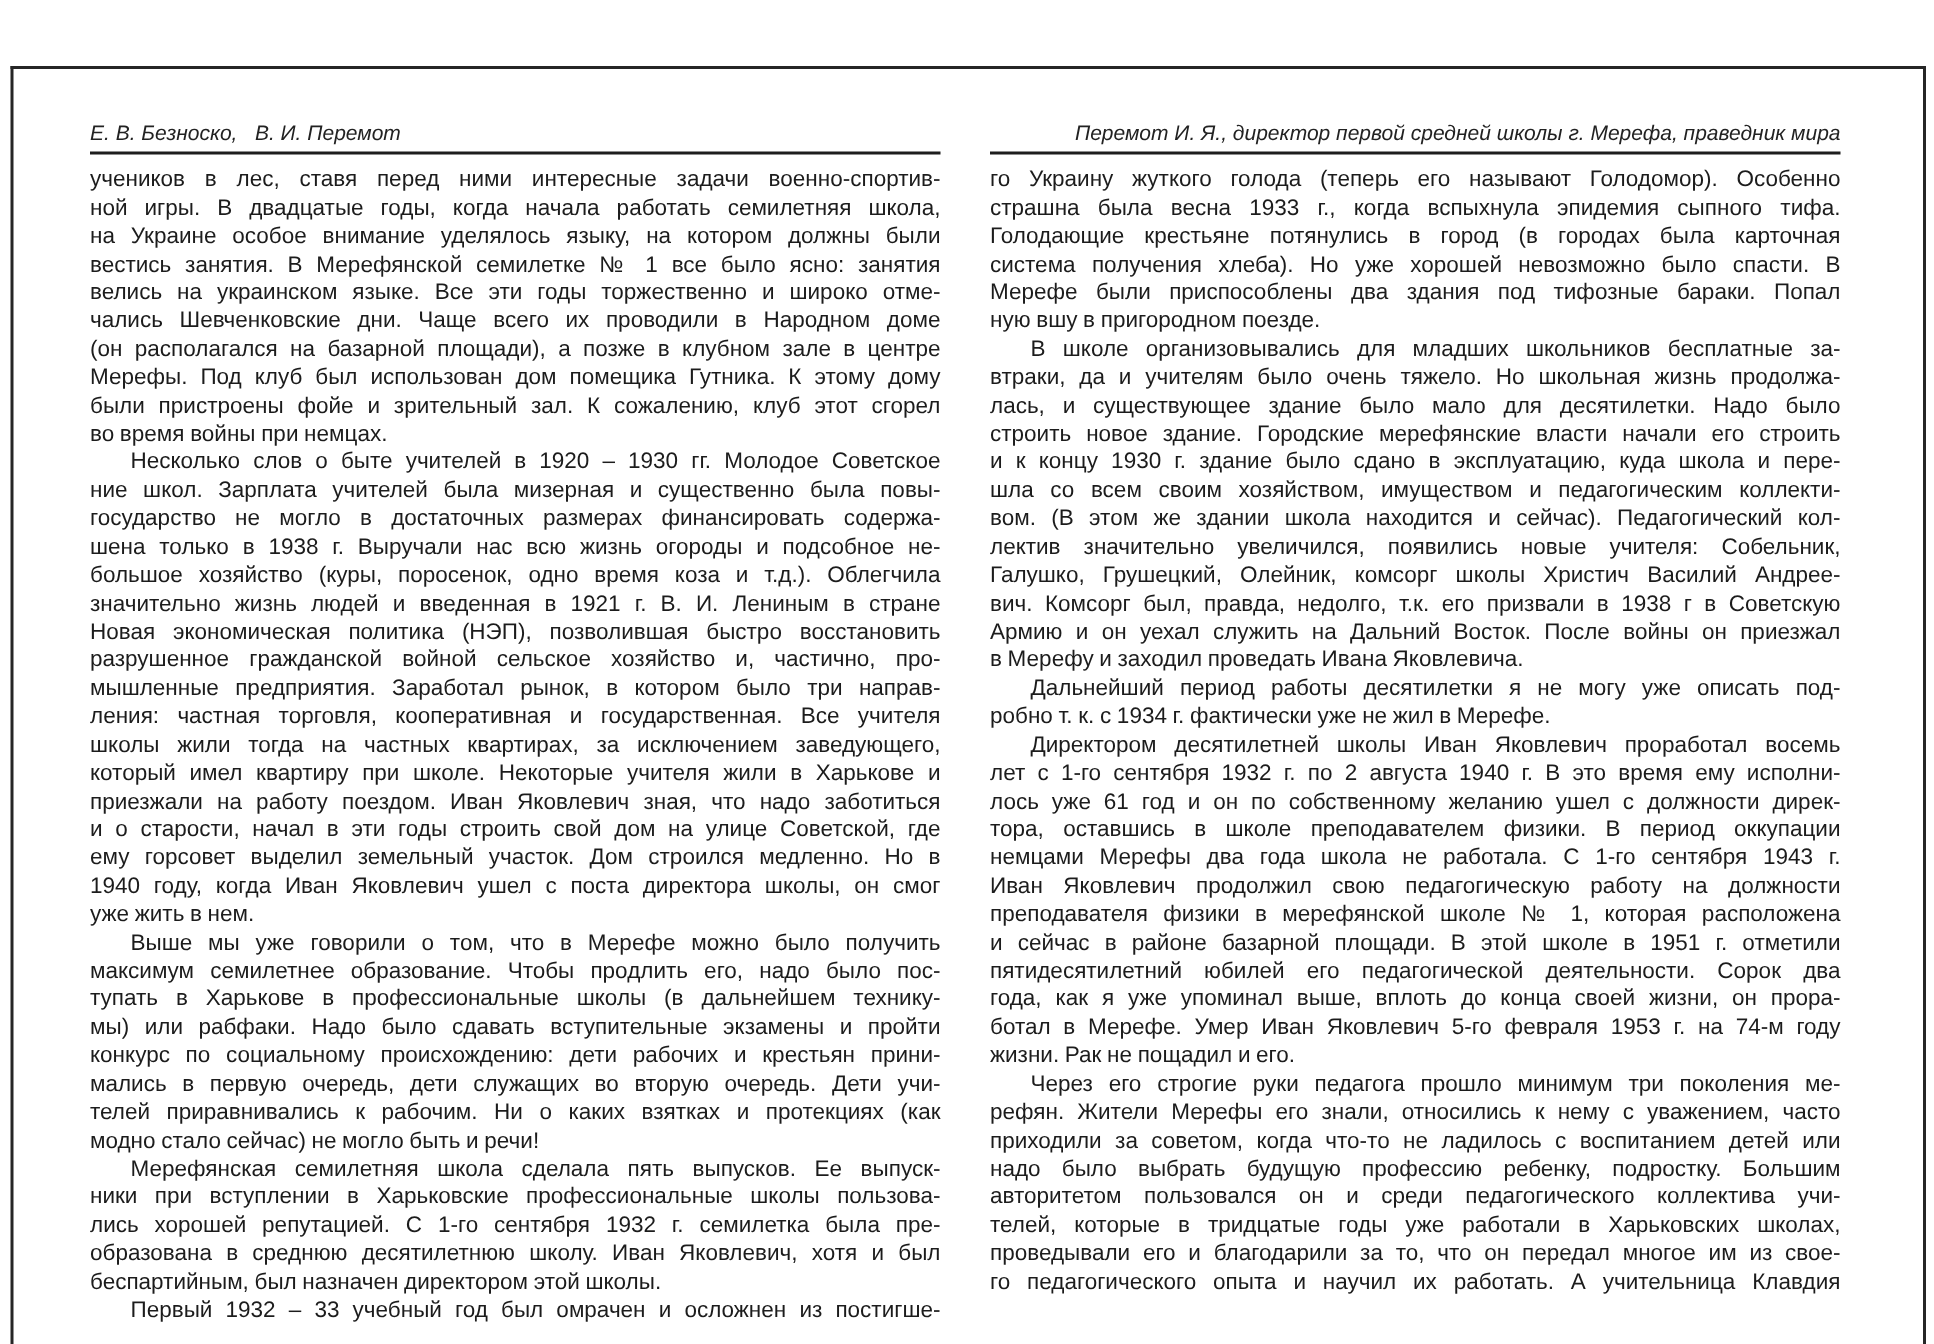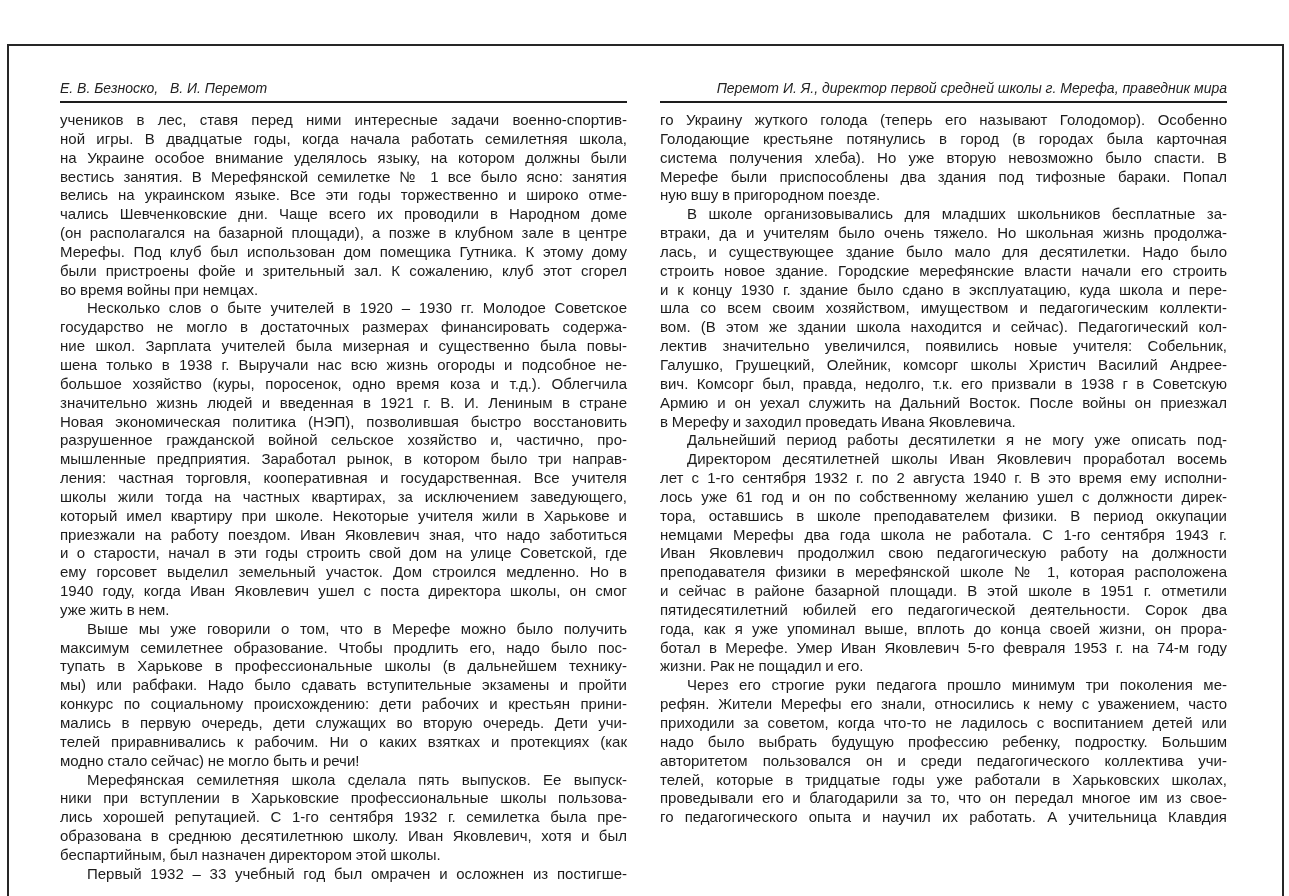--- a/index.html
+++ b/index.html
@@ -49,22 +49,22 @@
           <div class="tline">вестись занятия. В Мерефянской семилетке №&nbsp;1 все было ясно: занятия</div>
           <div class="tline">велись на украинском языке. Все эти годы торжественно и широко отме-</div>
           <div class="tline">чались Шевченковские дни. Чаще всего их проводили в Народном доме</div>
           <div class="tline">(он располагался на базарной площади), а позже в клубном зале в центре</div>
           <div class="tline">Мерефы. Под клуб был использован дом помещика Гутника. К этому дому</div>
           <div class="tline">были пристроены фойе и зрительный зал. К сожалению, клуб этот сгорел</div>
           <div class="tline last">во время войны при немцах.</div>
         </div>
         <div class="para indent">
           <div class="tline">Несколько слов о быте учителей в 1920 – 1930 гг. Молодое Советское</div>
+          <div class="tline">ние школ. Зарплата учителей была мизерная и существенно была повы-</div>
           <div class="tline">государство не могло в достаточных размерах финансировать содержа-</div>
-          <div class="tline">ние школ. Зарплата учителей была мизерная и существенно была повы-</div>
           <div class="tline">шена только в 1938 г. Выручали нас всю жизнь огороды и подсобное не-</div>
           <div class="tline">большое хозяйство (куры, поросенок, одно время коза и т.д.). Облегчила</div>
           <div class="tline">значительно жизнь людей и введенная в 1921 г. В. И. Лениным в стране</div>
           <div class="tline">Новая экономическая политика (НЭП), позволившая быстро восстановить</div>
           <div class="tline">разрушенное гражданской войной сельское хозяйство и, частично, про-</div>
           <div class="tline">мышленные предприятия. Заработал рынок, в котором было три направ-</div>
           <div class="tline">ления: частная торговля, кооперативная и государственная. Все учителя</div>
           <div class="tline">школы жили тогда на частных квартирах, за исключением заведующего,</div>
           <div class="tline">который имел квартиру при школе. Некоторые учителя жили в Харькове и</div>
           <div class="tline">приезжали на работу поездом. Иван Яковлевич зная, что надо заботиться</div>
@@ -95,41 +95,43 @@
         </div>
       </div>
   </div>
 
   <div class="page page-right">
     <div class="running-header">Перемот И. Я., директор первой средней школы г. Мерефа, праведник мира</div>
     <hr class="header-rule">
     <div class="body-text">
         <div class="para">
           <div class="tline">го Украину жуткого голода (теперь его называют Голодомор). Особенно</div>
+          <div class="tline">страшна была весна 1933 г., когда вспыхнула эпидемия сыпного тифа.</div>
           <div class="tline">Голодающие крестьяне потянулись в город (в городах была карточная</div>
-          <div class="tline">система получения хлеба). Но уже вторую невозможно было спасти. В</div>
+          <div class="tline">система получения хлеба). Но уже хорошей невозможно было спасти. В</div>
           <div class="tline">Мерефе были приспособлены два здания под тифозные бараки. Попал</div>
           <div class="tline last">ную вшу в пригородном поезде.</div>
         </div>
         <div class="para indent">
           <div class="tline">В школе организовывались для младших школьников бесплатные за-</div>
           <div class="tline">втраки, да и учителям было очень тяжело. Но школьная жизнь продолжа-</div>
           <div class="tline">лась, и существующее здание было мало для десятилетки. Надо было</div>
           <div class="tline">строить новое здание. Городские мерефянские власти начали его строить</div>
           <div class="tline">и к концу 1930 г. здание было сдано в эксплуатацию, куда школа и пере-</div>
           <div class="tline">шла со всем своим хозяйством, имуществом и педагогическим коллекти-</div>
           <div class="tline">вом. (В этом же здании школа находится и сейчас). Педагогический кол-</div>
           <div class="tline">лектив значительно увеличился, появились новые учителя: Собельник,</div>
           <div class="tline">Галушко, Грушецкий, Олейник, комсорг школы Христич Василий Андрее-</div>
           <div class="tline">вич. Комсорг был, правда, недолго, т.к. его призвали в 1938 г в Советскую</div>
           <div class="tline">Армию и он уехал служить на Дальний Восток. После войны он приезжал</div>
           <div class="tline last">в Мерефу и заходил проведать Ивана Яковлевича.</div>
         </div>
         <div class="para indent">
           <div class="tline">Дальнейший период работы десятилетки я не могу уже описать под-</div>
+          <div class="tline last">робно т. к. с 1934 г. фактически уже не жил в Мерефе.</div>
         </div>
         <div class="para indent">
           <div class="tline">Директором десятилетней школы Иван Яковлевич проработал восемь</div>
           <div class="tline">лет с 1-го сентября 1932 г. по 2 августа 1940 г. В это время ему исполни-</div>
           <div class="tline">лось уже 61 год и он по собственному желанию ушел с должности дирек-</div>
           <div class="tline">тора, оставшись в школе преподавателем физики. В период оккупации</div>
           <div class="tline">немцами Мерефы два года школа не работала. С 1-го сентября 1943 г.</div>
           <div class="tline">Иван Яковлевич продолжил свою педагогическую работу на должности</div>
           <div class="tline">преподавателя физики в мерефянской школе №&nbsp;1, которая расположена</div>
           <div class="tline">и сейчас в районе базарной площади. В этой школе в 1951 г. отметили</div>

